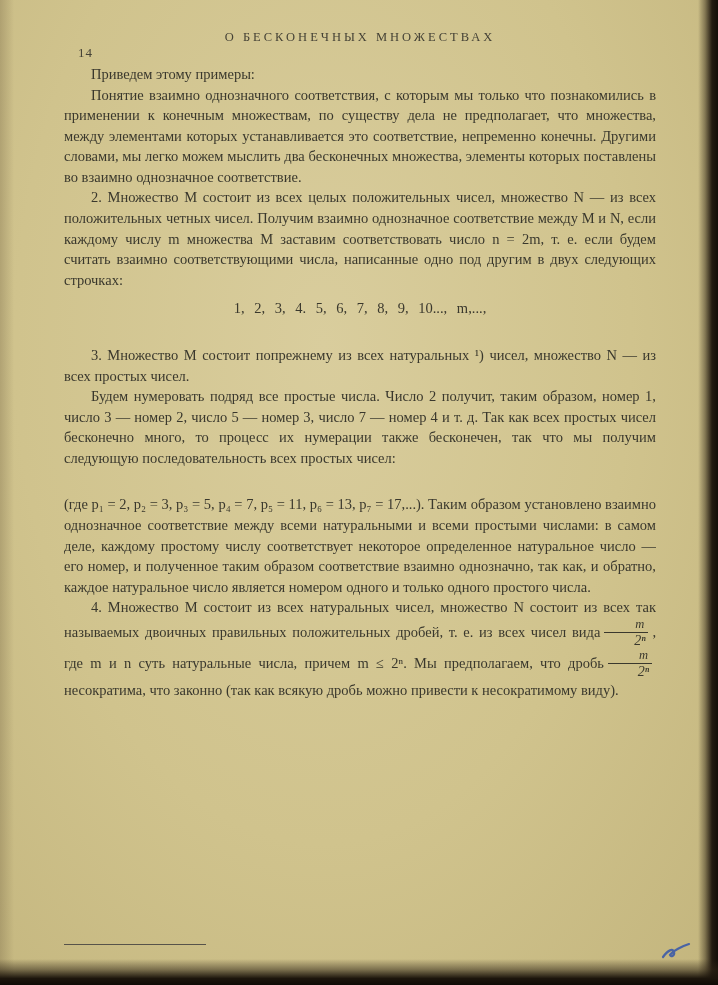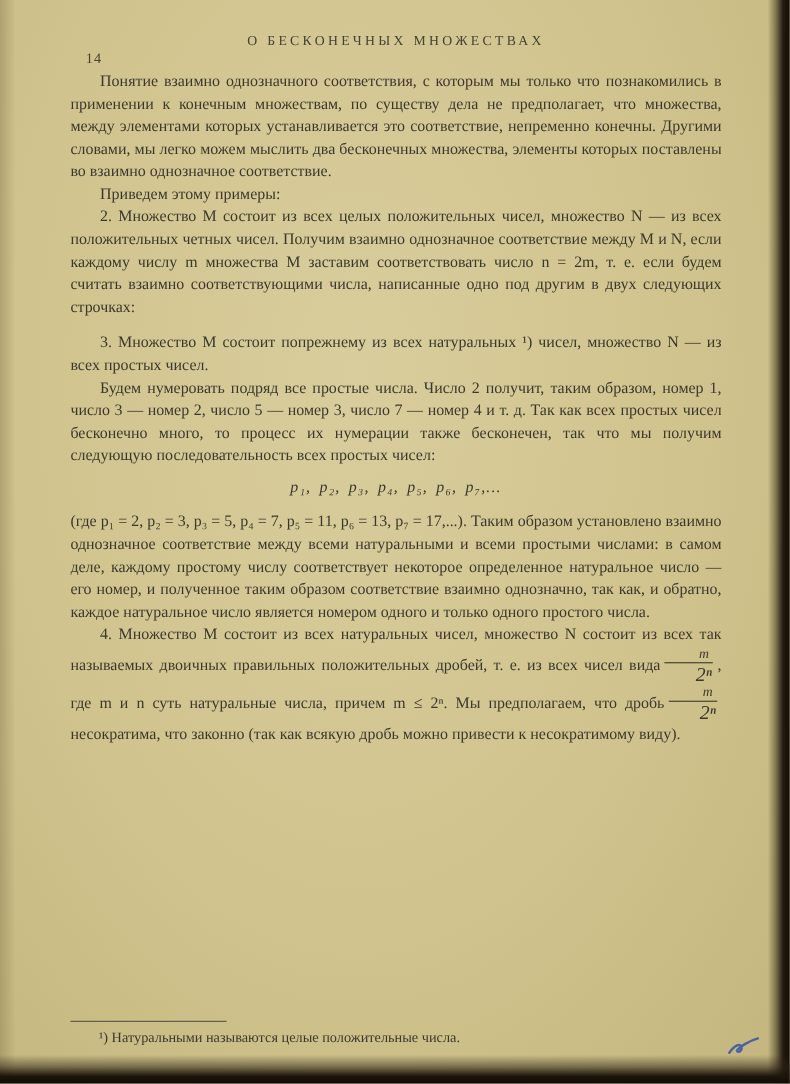--- a/index.html
+++ b/index.html
@@ -54,21 +54,21 @@
     overflow: hidden;
     font-size: 14.5px;
     line-height: 1.42;
   }
   .para {
     margin: 0;
     text-align: justify;
     text-indent: 27px;
   }
   .para.noindent { text-indent: 0; }
-  .para.gap-top { margin-top: 11px; }
+  .para.gap-top { margin-top: 26px; }
   .display {
     text-align: center;
     text-indent: 0;
     margin: 8px 0 10px;
     word-spacing: 6px;
   }
   .display.primes {
     font-style: italic;
     word-spacing: 3px;
     letter-spacing: 1px;
@@ -84,21 +84,21 @@
   }
   .frac .num {
     display: block;
     border-bottom: 1px solid #3a382d;
     padding: 0 4px 1px;
     font-size: 12.5px;
   }
   .frac .den {
     display: block;
     padding-top: 1px;
-    font-size: 18px;
+    font-size: 14px;
   }
   
   .footnote {
     position: absolute; left: 64px; right: 62px; bottom: 34px;
     font-size: 13px;
   }
   .footnote-rule {
     width: 142px;
     border-top: 1px solid #57534a;
     margin-bottom: 6px;
@@ -113,47 +113,46 @@
 
 <div class="page">
 
   <div class="running-head">
     <span class="pagenum">14</span>
     <span>О БЕСКОНЕЧНЫХ МНОЖЕСТВАХ</span>
   </div>
 
   <div class="content">
 
+    <p class="para">Приведем этому примеры:</p>
+
     <p class="para">Понятие взаимно однозначного соответствия, с которым мы только что познакомились в применении к конечным множествам, по существу дела не предполагает, что множества, между элементами которых устанавливается это соответствие, непременно конечны. Другими словами, мы легко можем мыслить два бесконечных множества, элементы которых поставлены во взаимно однозначное соответствие.</p>
-
-    <p class="para">Приведем этому примеры:</p>
 
 
 
     <p class="para">2. Множество M состоит из всех целых положительных чисел, множество N — из всех положительных четных чисел. Получим взаимно однозначное соответствие между M и N, если каждому числу m множества M заставим соответствовать число n = 2m, т. е. если будем считать взаимно соответствующими числа, написанные одно под другим в двух следующих строчках:</p>
 
     <div class="display">
+      <div>1, 2, 3, 4. 5, 6, 7, 8, 9, 10..., m,...,</div>
     </div>
 
     <p class="para gap-top">3. Множество M состоит попрежнему из всех натуральных ¹) чисел, множество N — из всех простых чисел.</p>
 
     <p class="para">Будем нумеровать подряд все простые числа. Число 2 получит, таким образом, номер 1, число 3 — номер 2, число 5 — номер 3, число 7 — номер 4 и т. д. Так как всех простых чисел бесконечно много, то процесс их нумерации также бесконечен, так что мы получим следующую последовательность всех простых чисел:</p>
 
-    <div class="display primes">p₁, p₂, p₃, p₄, p₅, p₆, p₇,...</div>
 
     <p class="para noindent gap-top">(где p₁ = 2, p₂ = 3, p₃ = 5, p₄ = 7, p₅ = 11, p₆ = 13, p₇ = 17,...). Таким образом установлено взаимно однозначное соответствие между всеми натуральными и всеми простыми числами: в самом деле, каждому простому числу соответствует некоторое определенное натуральное число — его номер, и полученное таким образом соответствие взаимно однозначно, так как, и обратно, каждое натуральное число является номером одного и только одного простого числа.</p>
 
     <p class="para"><span>4. Множество M состоит из всех натуральных чисел, множество N состоит из всех так называемых двоичных правильных положительных дробей, т. е. из всех чисел вида</span><span class="frac"><span class="num">m</span><span class="den">2ⁿ</span></span><span>, где m и n суть натуральные числа, причем m ≤ 2ⁿ. Мы предполагаем, что дробь</span><span class="frac"><span class="num">m</span><span class="den">2ⁿ</span></span><span>несократима, что законно (так как всякую дробь можно привести к несократимому виду).</span></p>
 
 
   </div>
 
   <div class="footnote">
     <div class="footnote-rule"></div>
-    <p>¹) Натуральными называются целые положительные числа.</p>
   </div>
 
   <svg class="pen-mark" width="32" height="24" viewBox="0 0 32 24">
     <path d="M3 16 C8 9, 13 7, 14 11 C15 14, 11 17, 10 14 C13 10, 22 5, 29 3" stroke="#3355aa" stroke-width="2.2" fill="none" stroke-linecap="round" opacity="0.85"></path>
   </svg>
 
   <div class="edge-left"></div>
   <div class="edge-right"></div>
   <div class="edge-bottom"></div>
 

